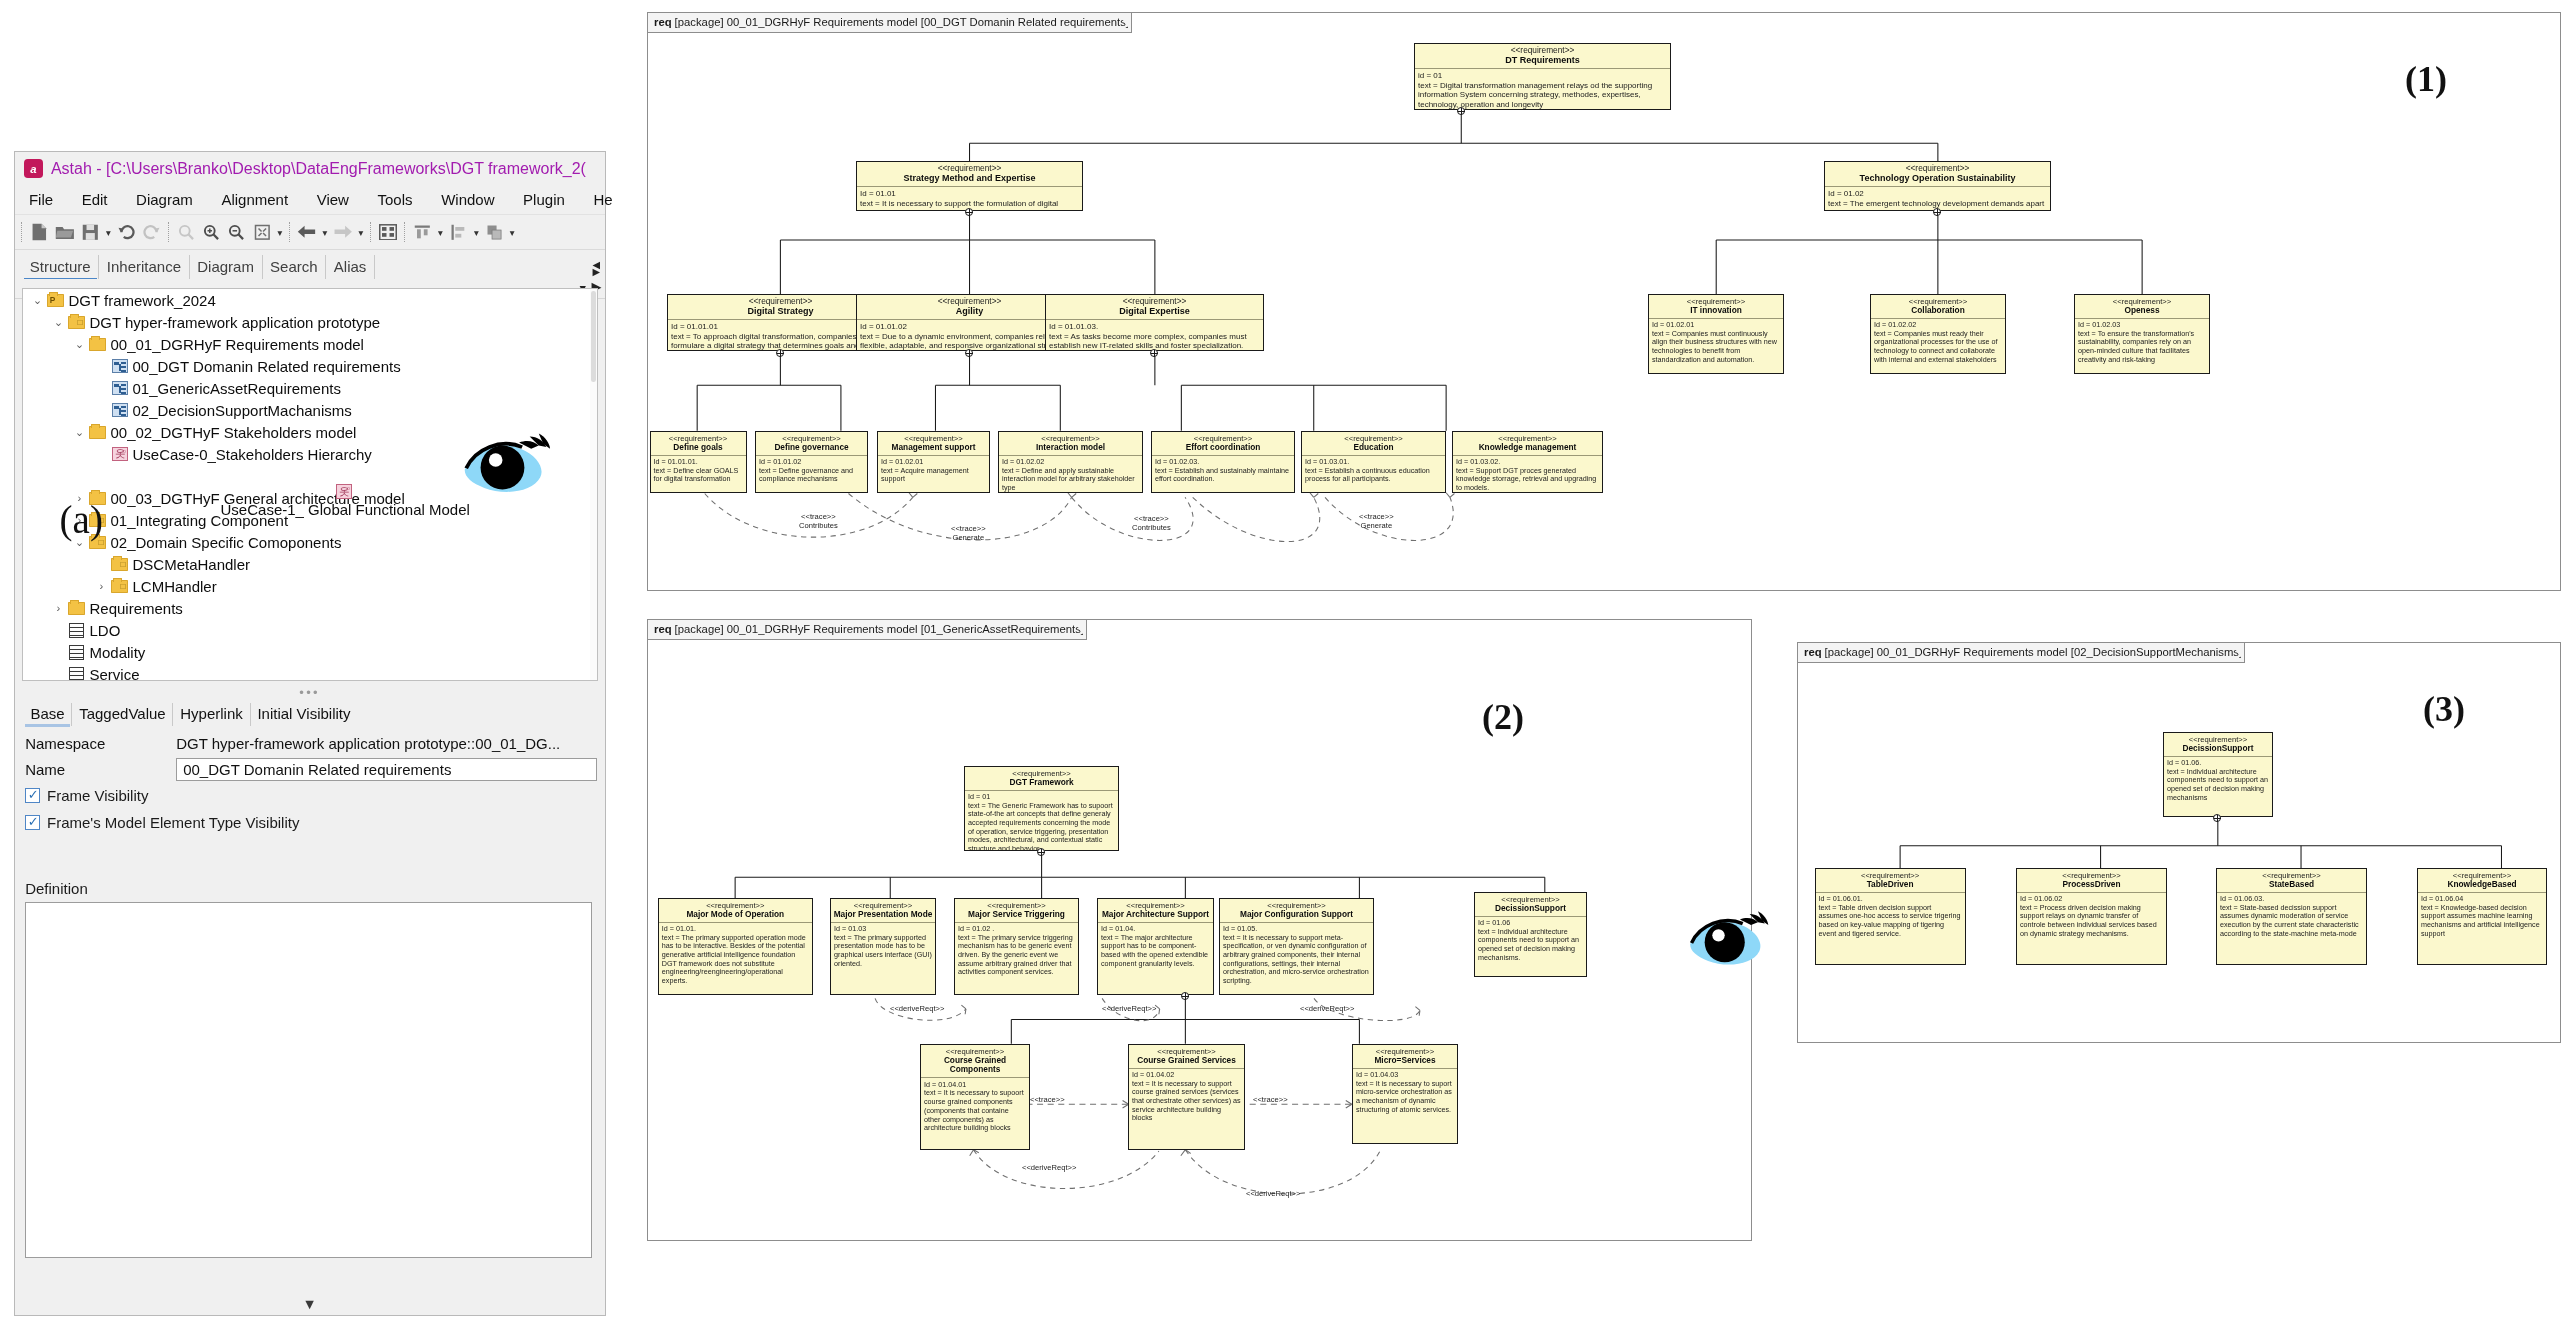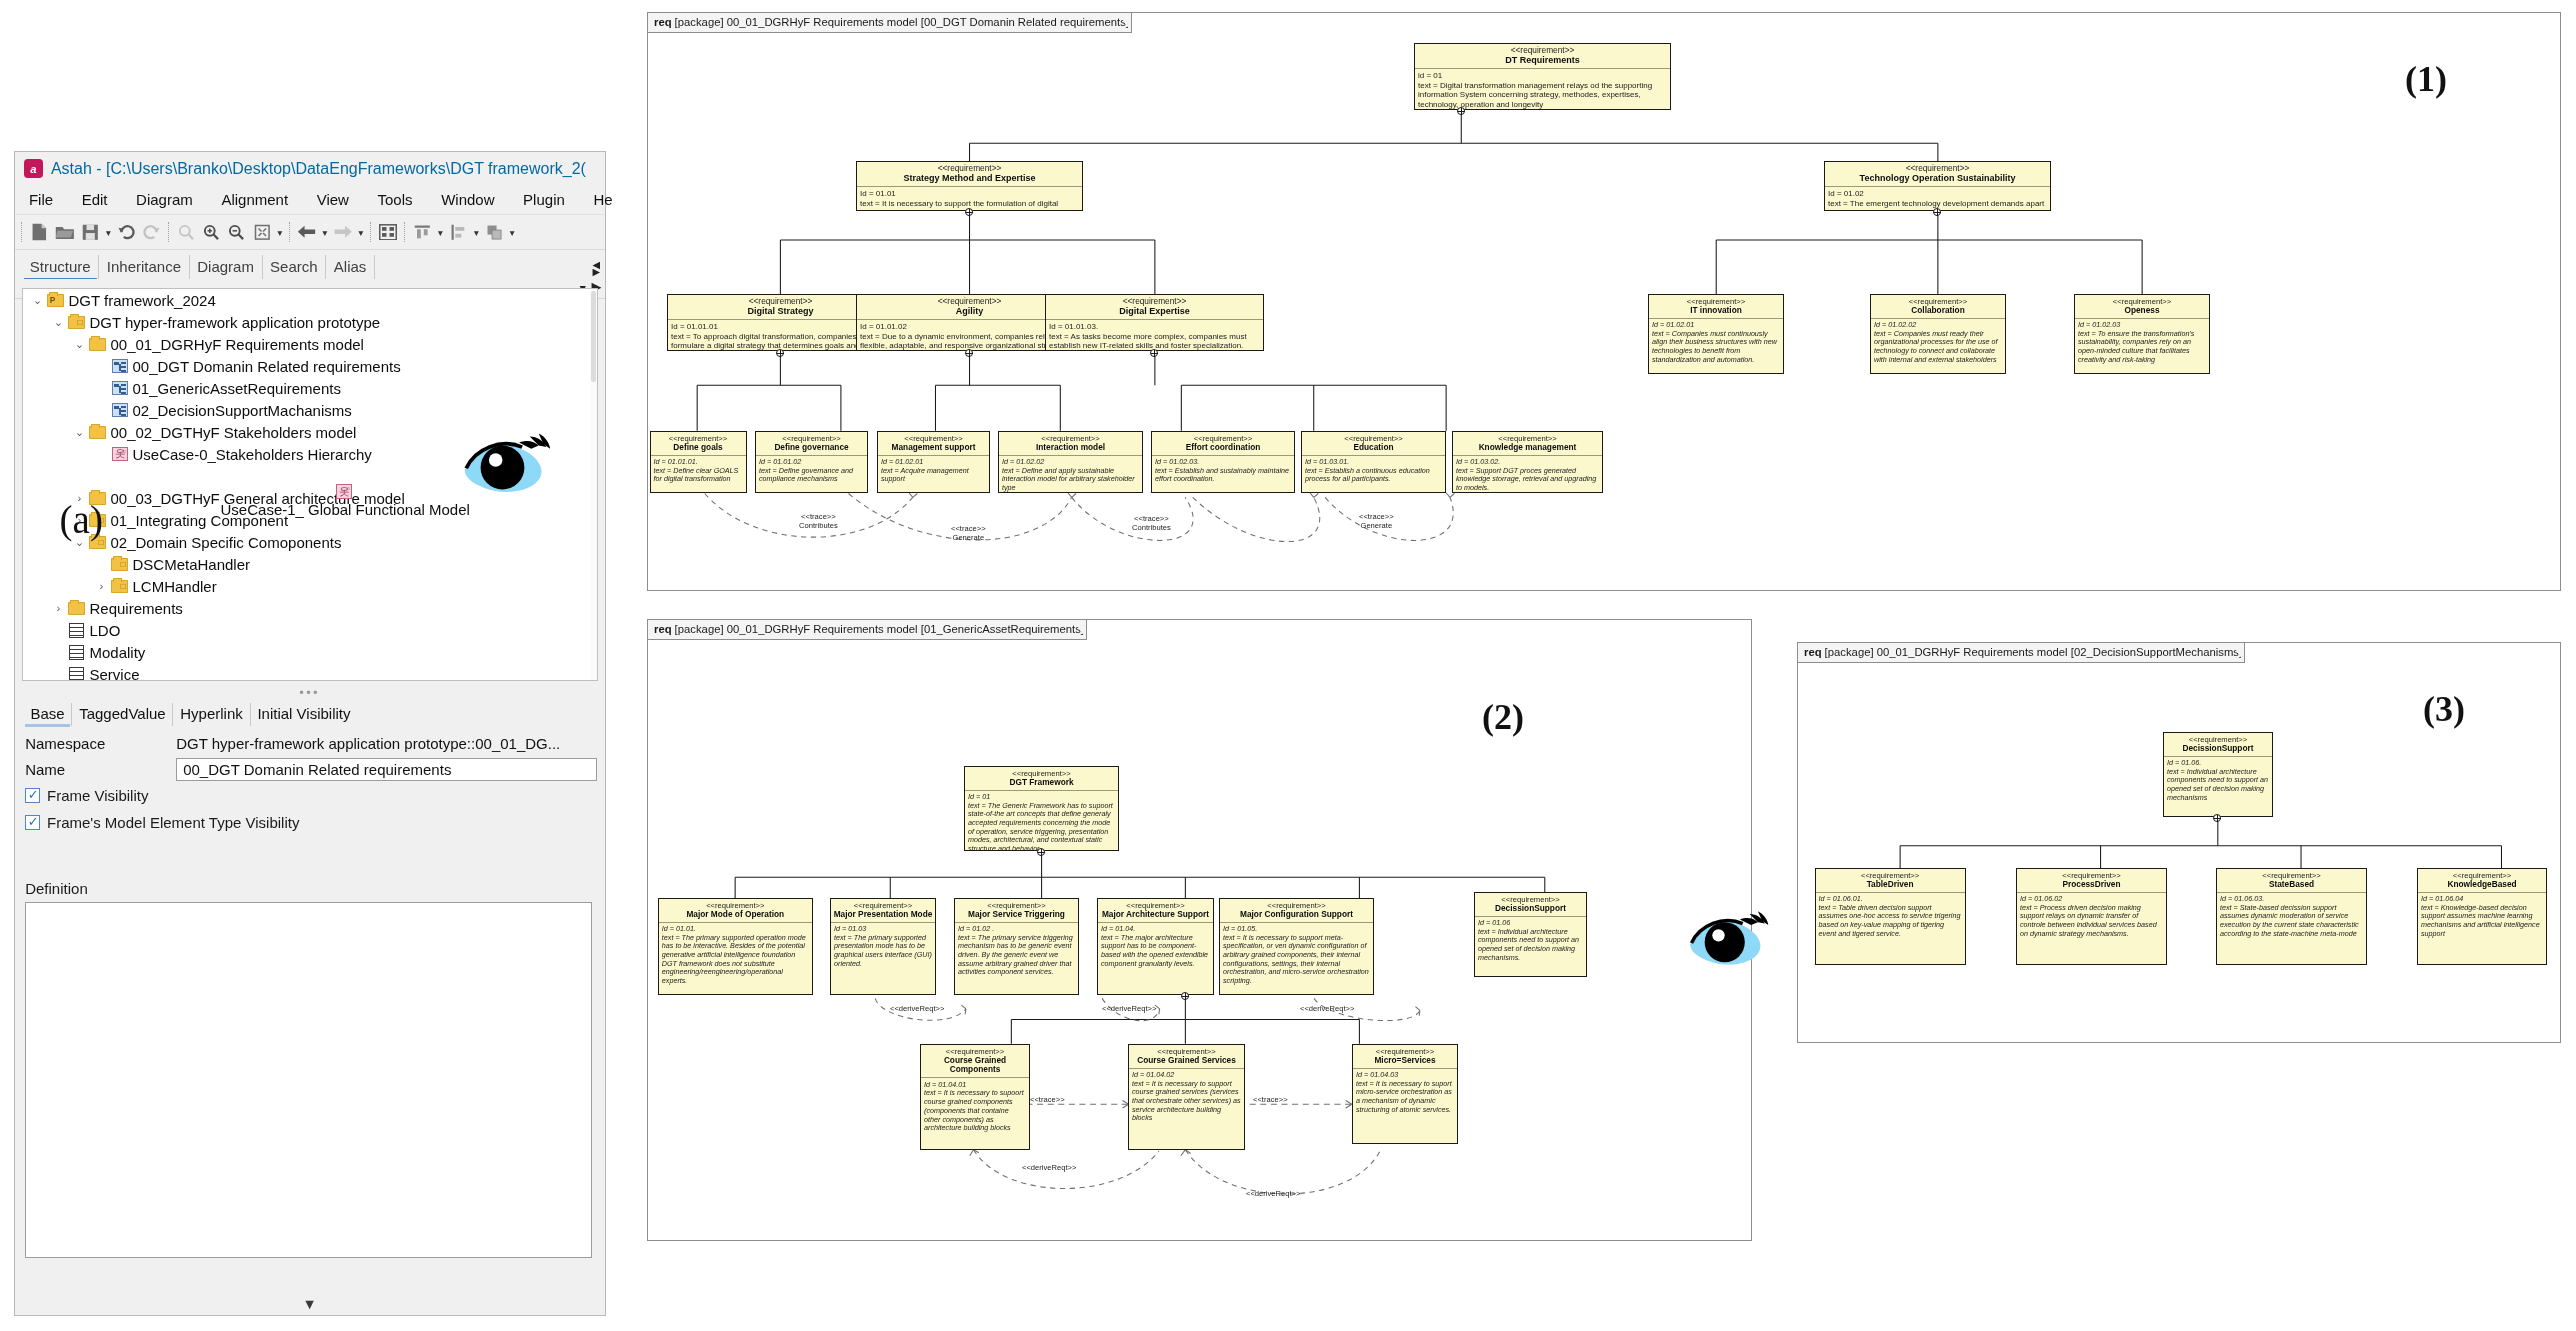--- a/index.html
+++ b/index.html
@@ -34,21 +34,21 @@
   .app-logo {
     width: 19.7px; height: 19.7px; flex: 0 0 19.7px;
     border-radius: 3.8px;
     background: #c2185b;
     color: #fff;
     font-size: 11.3px; font-weight: bold;
     display: flex; align-items: center; justify-content: center;
     margin-right: 7.6px;
     font-style: italic;
   }
-  .title-text { font-size: 16px; color: #0369a1; }
+  .title-text { font-size: 16px; color: #a21caf; }
 
   .menubar {
     height: 30px;
     display: flex; align-items: center;
     gap: 12px;
     padding-left: 6px;
     background: #f0f0f0;
     border-bottom: 0.8px solid #e2e2e2;
   }
   .menu-item {
@@ -314,21 +314,21 @@
   .req-stereo { font-size: 8.3px; color: #1b1b1b; line-height: 9.8px; }
   .req-name { font-size: 9px; font-weight: bold; color: #0c0c0c; line-height: 10.6px; }
   .req-body {
     padding: 2.3px 3px;
     font-size: 8px;
     line-height: 9.5px;
     color: #1b1b1b;
   }
   .req.small .req-stereo { font-size: 7.6px; line-height: 9px; }
   .req.small .req-name { font-size: 8.3px; line-height: 9.8px; }
-  .req.small .req-body { font-size: 7.2px; line-height: 8.7px; font-style: italic; }
+  .req.small .req-body { font-size: 7.2px; line-height: 8.7px; }
   .xor {
     position: absolute; width: 8.3px; height: 8.3px;
     border: 0.8px solid #1a1a1a; border-radius: 50%;
     background: #fff;
   }
   .xor::before, .xor::after {
     content: ""; position: absolute; background: #1a1a1a;
   }
   .xor::before { left: 3px; top: 0px; width: 0.8px; height: 6.8px; }
   .xor::after { left: 0px; top: 3px; width: 6.8px; height: 0.8px; }

